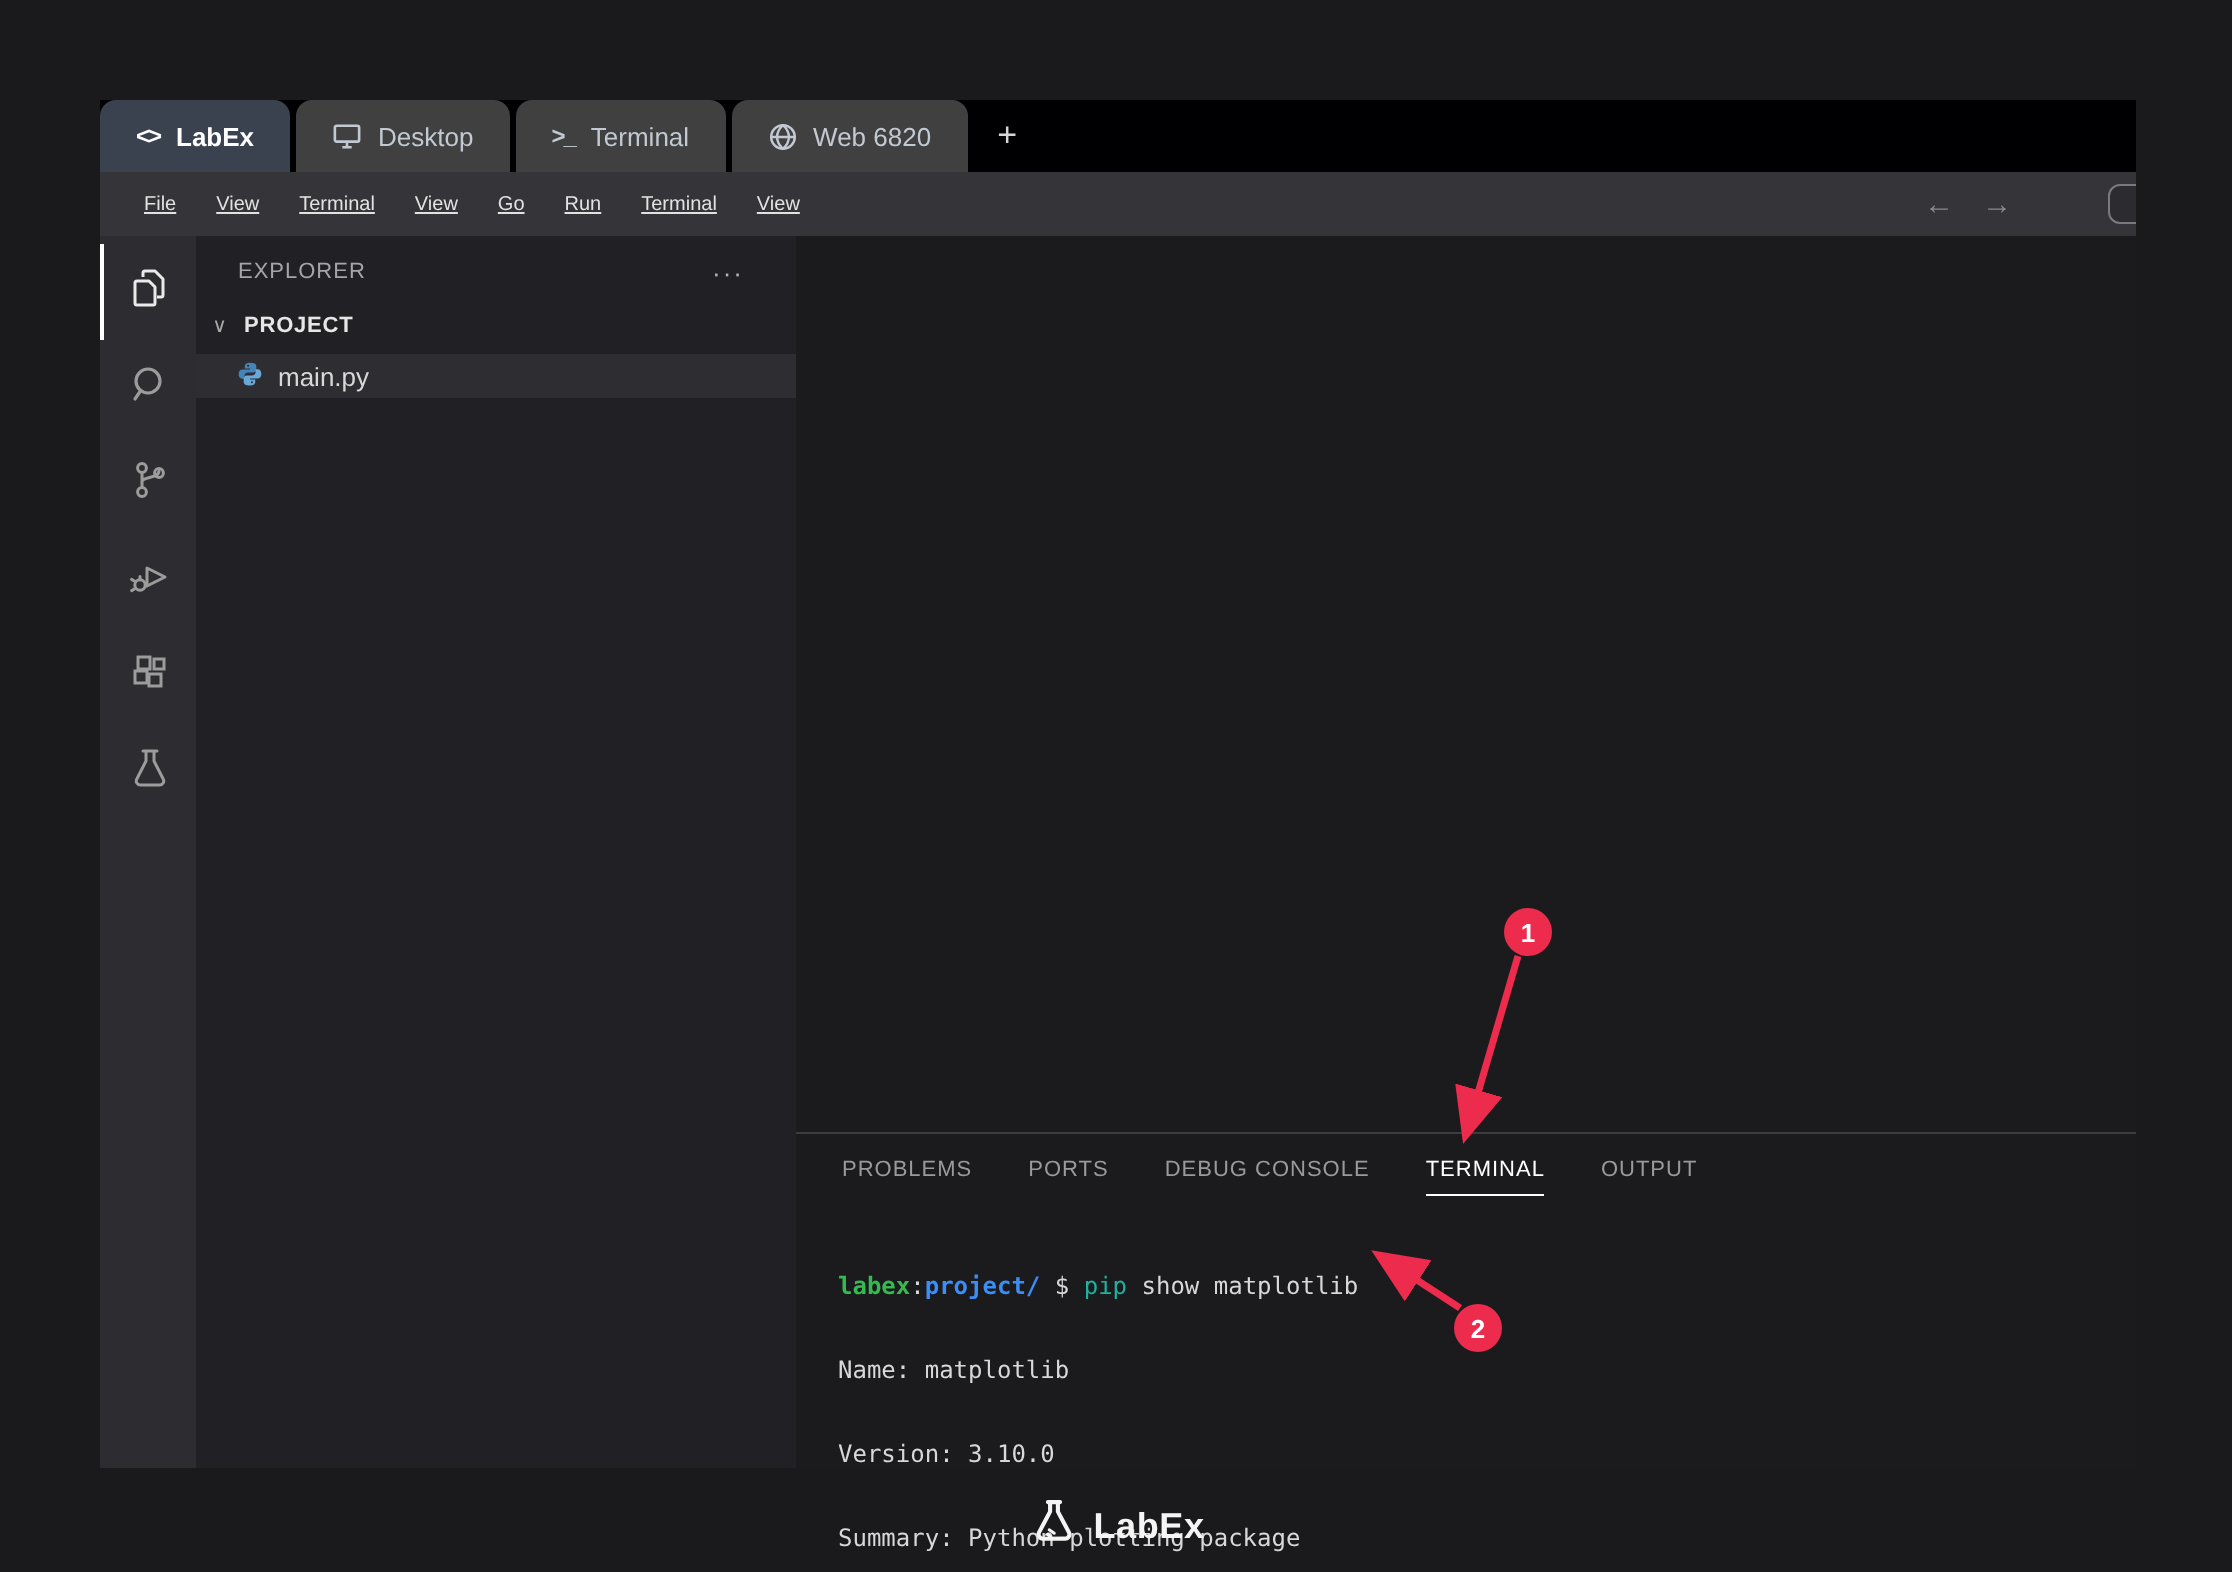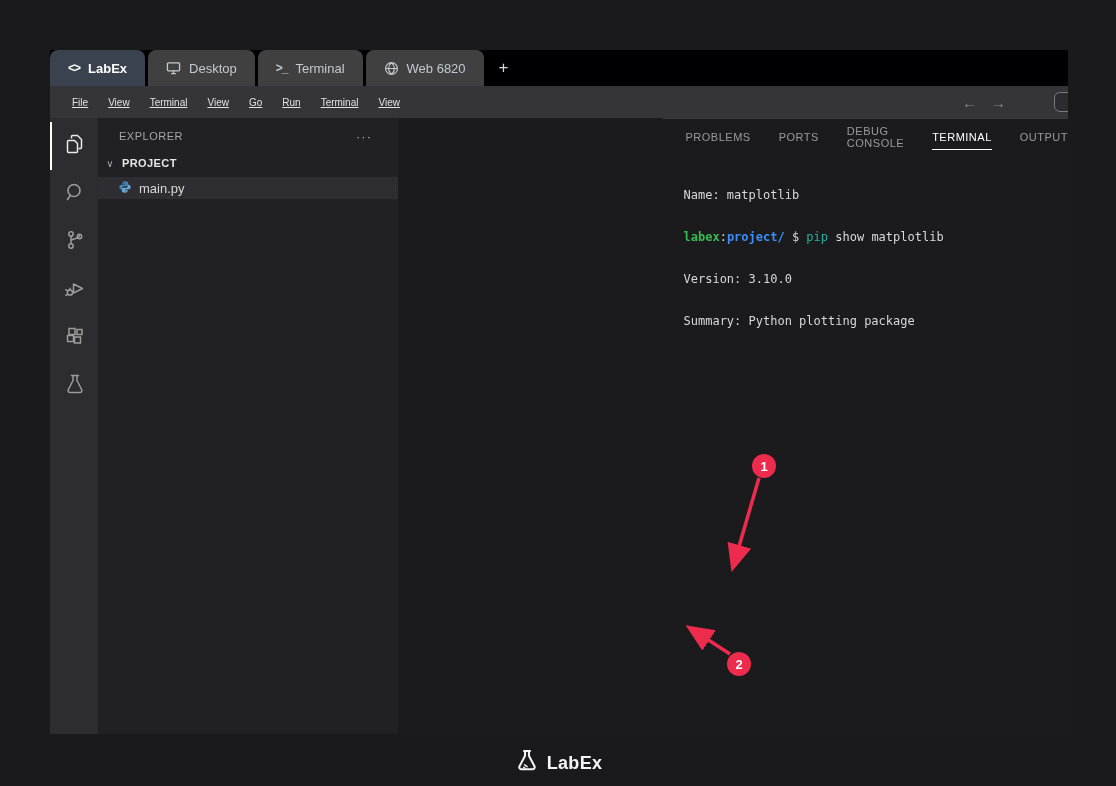--- a/index.html
+++ b/index.html
@@ -73,21 +73,21 @@
     height:24px; display:flex; align-items:center; gap:6px; padding-left:6px;
     color:#e6e6e6; font-weight:bold; font-size:11px; letter-spacing:0.4px; cursor:pointer;
   }
   .sb-section .chev { color:#a8a8a8; font-size:10px; font-weight:normal; width:12px; text-align:center; }
   .sb-file {
     height:22px; display:flex; align-items:center; gap:7px; padding-left:20px;
     background:#2d2d32; color:#d8d8d8; cursor:pointer; margin-top:2px;
   }
   .sb-file svg { width:14px; height:14px; }
   
-  .content { flex:1; display:flex; flex-direction:row; background:#1b1b1e; min-width:0; }
+  .content { flex:1; display:flex; flex-direction:column; background:#1b1b1e; min-width:0; }
   .editor { flex:1; }
   .panel { height:168px; flex:0 0 168px; border-top:1px solid #3c3c3e; }
   .panel-tabs {
     height:34px; display:flex; align-items:center; gap:28px; padding-left:23px;
     font-size:11px; letter-spacing:0.5px; color:#9a9a9a;
   }
   .ptab { cursor:pointer; padding:9px 0 6px 0; border-bottom:1px solid transparent; }
   .ptab.active { color:#ffffff; border-bottom:1px solid #ffffff; }
   .terminal {
     padding:7px 0 0 21px;
@@ -239,22 +239,22 @@
       <div class="editor"></div>
       <div class="panel">
         <div class="panel-tabs">
           <span class="ptab">PROBLEMS</span>
           <span class="ptab">PORTS</span>
           <span class="ptab">DEBUG CONSOLE</span>
           <span class="ptab active">TERMINAL</span>
           <span class="ptab">OUTPUT</span>
         </div>
         <div class="terminal">
+          <div><span class="t-user">labex</span><span>:</span><span class="t-dir">project/</span><span> $ </span><span class="t-bin">pip</span><span> show matplotlib</span></div>
           <div>Name: matplotlib</div>
-          <div><span class="t-user">labex</span><span>:</span><span class="t-dir">project/</span><span> $ </span><span class="t-bin">pip</span><span> show matplotlib</span></div>
           <div>Version: 3.10.0</div>
           <div>Summary: Python plotting package</div>
           
           
           
           
           
           
         </div>
       </div>

